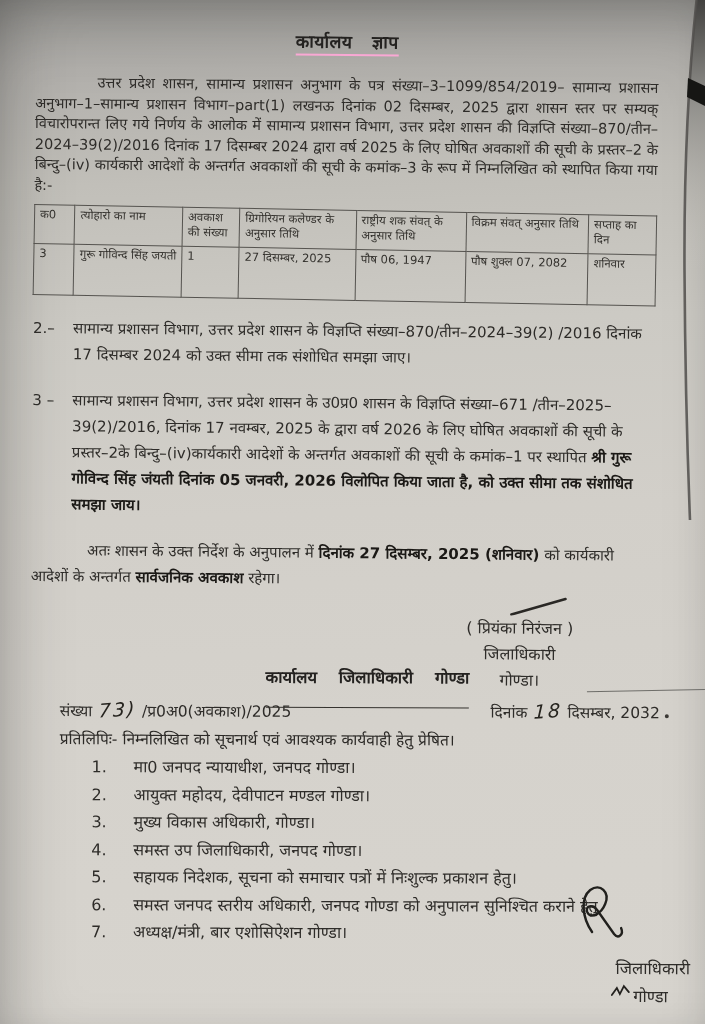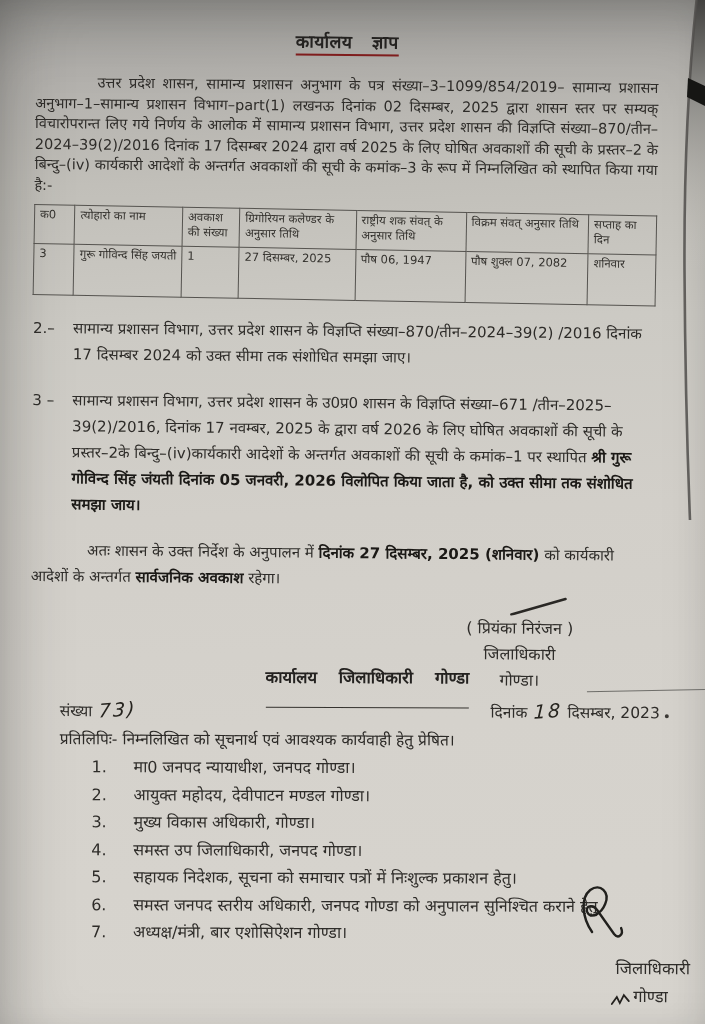--- a/index.html
+++ b/index.html
@@ -8,21 +8,21 @@
     font-family:"DejaVu Sans",sans-serif;
     background:linear-gradient(178deg,#a5a4a0 0%,#b2b0ac 7%,#c1bfb9 18%,#cccac4 32%,#d2cfc9 50%,#d5d2cc 70%,#d7d4ce 100%);
     color:#2e2c29;
   }
   .vignette{position:absolute;inset:0;pointer-events:none;
     box-shadow:inset 45px 0 70px -40px rgba(0,0,0,.22), inset 0 50px 80px -40px rgba(0,0,0,.28), inset -10px 0 40px -20px rgba(0,0,0,.12);}
   .scan-edge{position:absolute;top:0;left:0;pointer-events:none;}
 
   .memo-block{position:absolute;left:36px;right:46px;top:26px;transform:rotate(.55deg);transform-origin:top left;}
   .doc-title{margin:0;text-align:center;font-size:17.5px;font-weight:bold;letter-spacing:.5px;word-spacing:13px;color:#242220;}
-  .doc-title .u{border-bottom:2px solid #7f1d1d;padding-bottom:2px;margin-top:36px;}
+  .doc-title .u{border-bottom:2px solid #f9a8d4;padding-bottom:2px;margin-top:36px;}
   .para1{margin:22px 0 0 0;font-size:14.5px;line-height:20.5px;text-align:justify;text-indent:62px;}
 
   .holiday-table{margin-top:9px;width:100%;border-collapse:collapse;transform:rotate(.5deg);transform-origin:top left;
     font-size:11.5px;line-height:14.5px;color:#34322e;}
   .holiday-table th,.holiday-table td{border:1.4px solid #55534f;padding:2px 5px;font-weight:normal;text-align:left;vertical-align:top;}
   .holiday-table th{height:34px;}
   .holiday-table td{height:46px;}
 
   .numbered-para{display:flex;margin:20px 0 0 0;font-size:15px;line-height:26px;}
   .numbered-para .num{flex:none;width:40px;}
@@ -41,21 +41,21 @@
   .handwritten{display:inline-block;font-size:19px;font-style:italic;letter-spacing:2px;transform:rotate(-4deg) skewX(-6deg);margin:0 6px;color:#26241f;}
   .ink-dot{display:inline-block;width:4px;height:4px;background:#3a3834;border-radius:50%;vertical-align:super;margin-left:5px;}
   .copy-line{margin:6px 0 0 24px;font-size:15.5px;color:#2b2926;}
   .recipients{list-style:none;margin:4px 0 0 0;padding:0;width:600px;}
   .recipients li{display:flex;font-size:16px;line-height:27.5px;}
   .recipients .li-num{flex:none;width:42px;margin-left:56px;}
   .recipients .li-text{flex:1;}
   .crease{position:absolute;top:24px;right:0;width:118px;border-top:1.5px solid #6e6d69;transform:rotate(-1.2deg);}
   .scribble{position:absolute;top:218px;right:78px;}
   .footer-designation{position:absolute;top:290px;right:14px;font-size:16.5px;}
-  .footer-place{position:absolute;top:318px;right:36px;font-size:16.5px;display:flex;align-items:flex-end;gap:2px;}
+  .footer-place{position:absolute;top:318px;right:36px;font-size:16.5px;display:flex;align-items:flex-start;gap:2px;}
 </style>
 </head>
 <body>
 
 <div class="vignette"></div>
 
 <svg class="scan-edge" width="705" height="1024" viewBox="0 0 705 1024">
   <defs>
     <linearGradient id="edgefade" x1="0" y1="0" x2="0" y2="1">
       <stop offset="0" stop-color="#3f3e3c"></stop>
@@ -130,24 +130,25 @@
 </div>
 
 <div class="office-block">
   <div class="crease"></div>
 
   <h2 class="office-title"><span class="u">कार्यालय जिलाधिकारी गोण्डा</span></h2>
 
   <div class="number-line">
     <span>संख्या</span>
     <span class="handwritten">73)</span>
+    <span>/प्र0अ0(अवकाश)/2025</span>
     <span class="spacer"></span>
     <span>दिनांक</span>
     <span class="handwritten">18</span>
-    <span>दिसम्बर, 2023</span>
+    <span>दिसम्बर, 2032</span>
     <span class="ink-dot"></span>
   </div>
 
   <div class="copy-line">प्रतिलिपिः- निम्नलिखित को सूचनार्थ एवं आवश्यक कार्यवाही हेतु प्रेषित।</div>
 
   <ol class="recipients">
     <li>
         <span class="li-num">1.</span>
         <span class="li-text">मा0 जनपद न्यायाधीश, जनपद गोण्डा।</span>
       </li>

